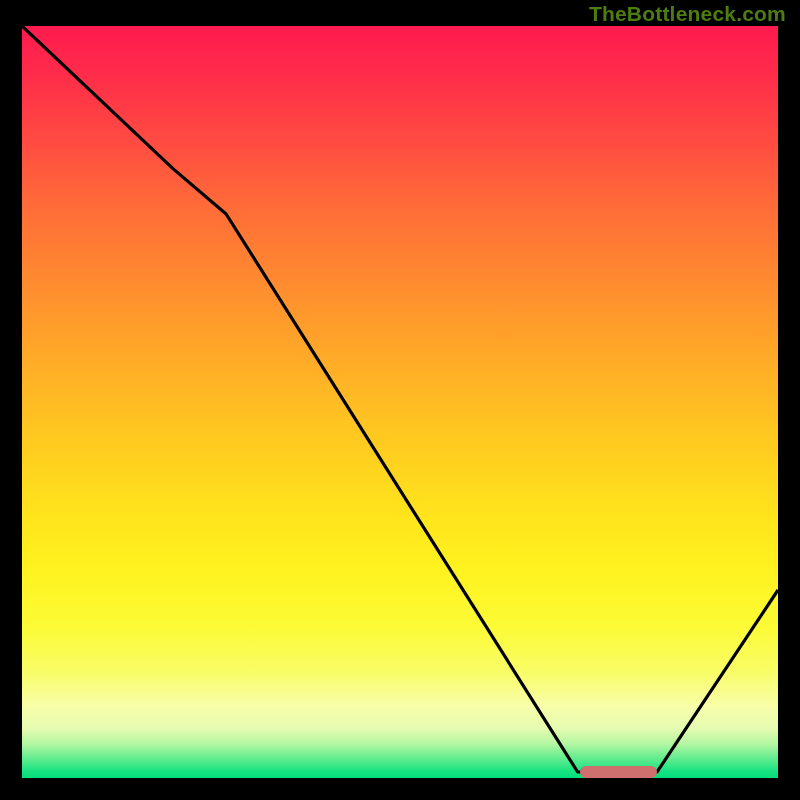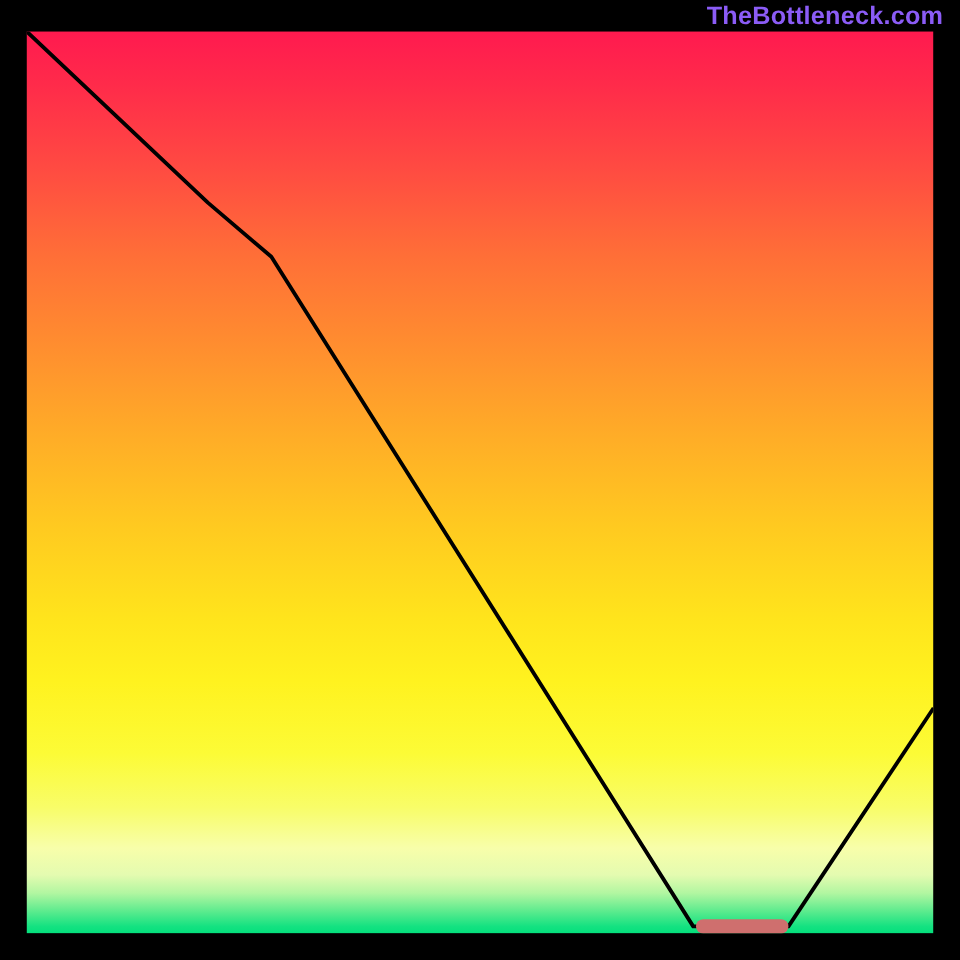--- a/index.html
+++ b/index.html
@@ -29,21 +29,21 @@
     position: absolute;
     left: 0;
     top: 0;
     width: 100%;
     height: 100%;
   }
   .watermark {
     position: absolute;
     font-family: Arial, Helvetica, sans-serif;
     font-weight: bold;
-    color: #8b5cf6;
+    color: #4d7c0f;
     font-size: 21px;
     letter-spacing: 0.2px;
   }
   .min-marker {
     position: absolute;
     background: #cf6f6e;
     border-radius: 6px;
     height: 12px;
   }
 </style>

